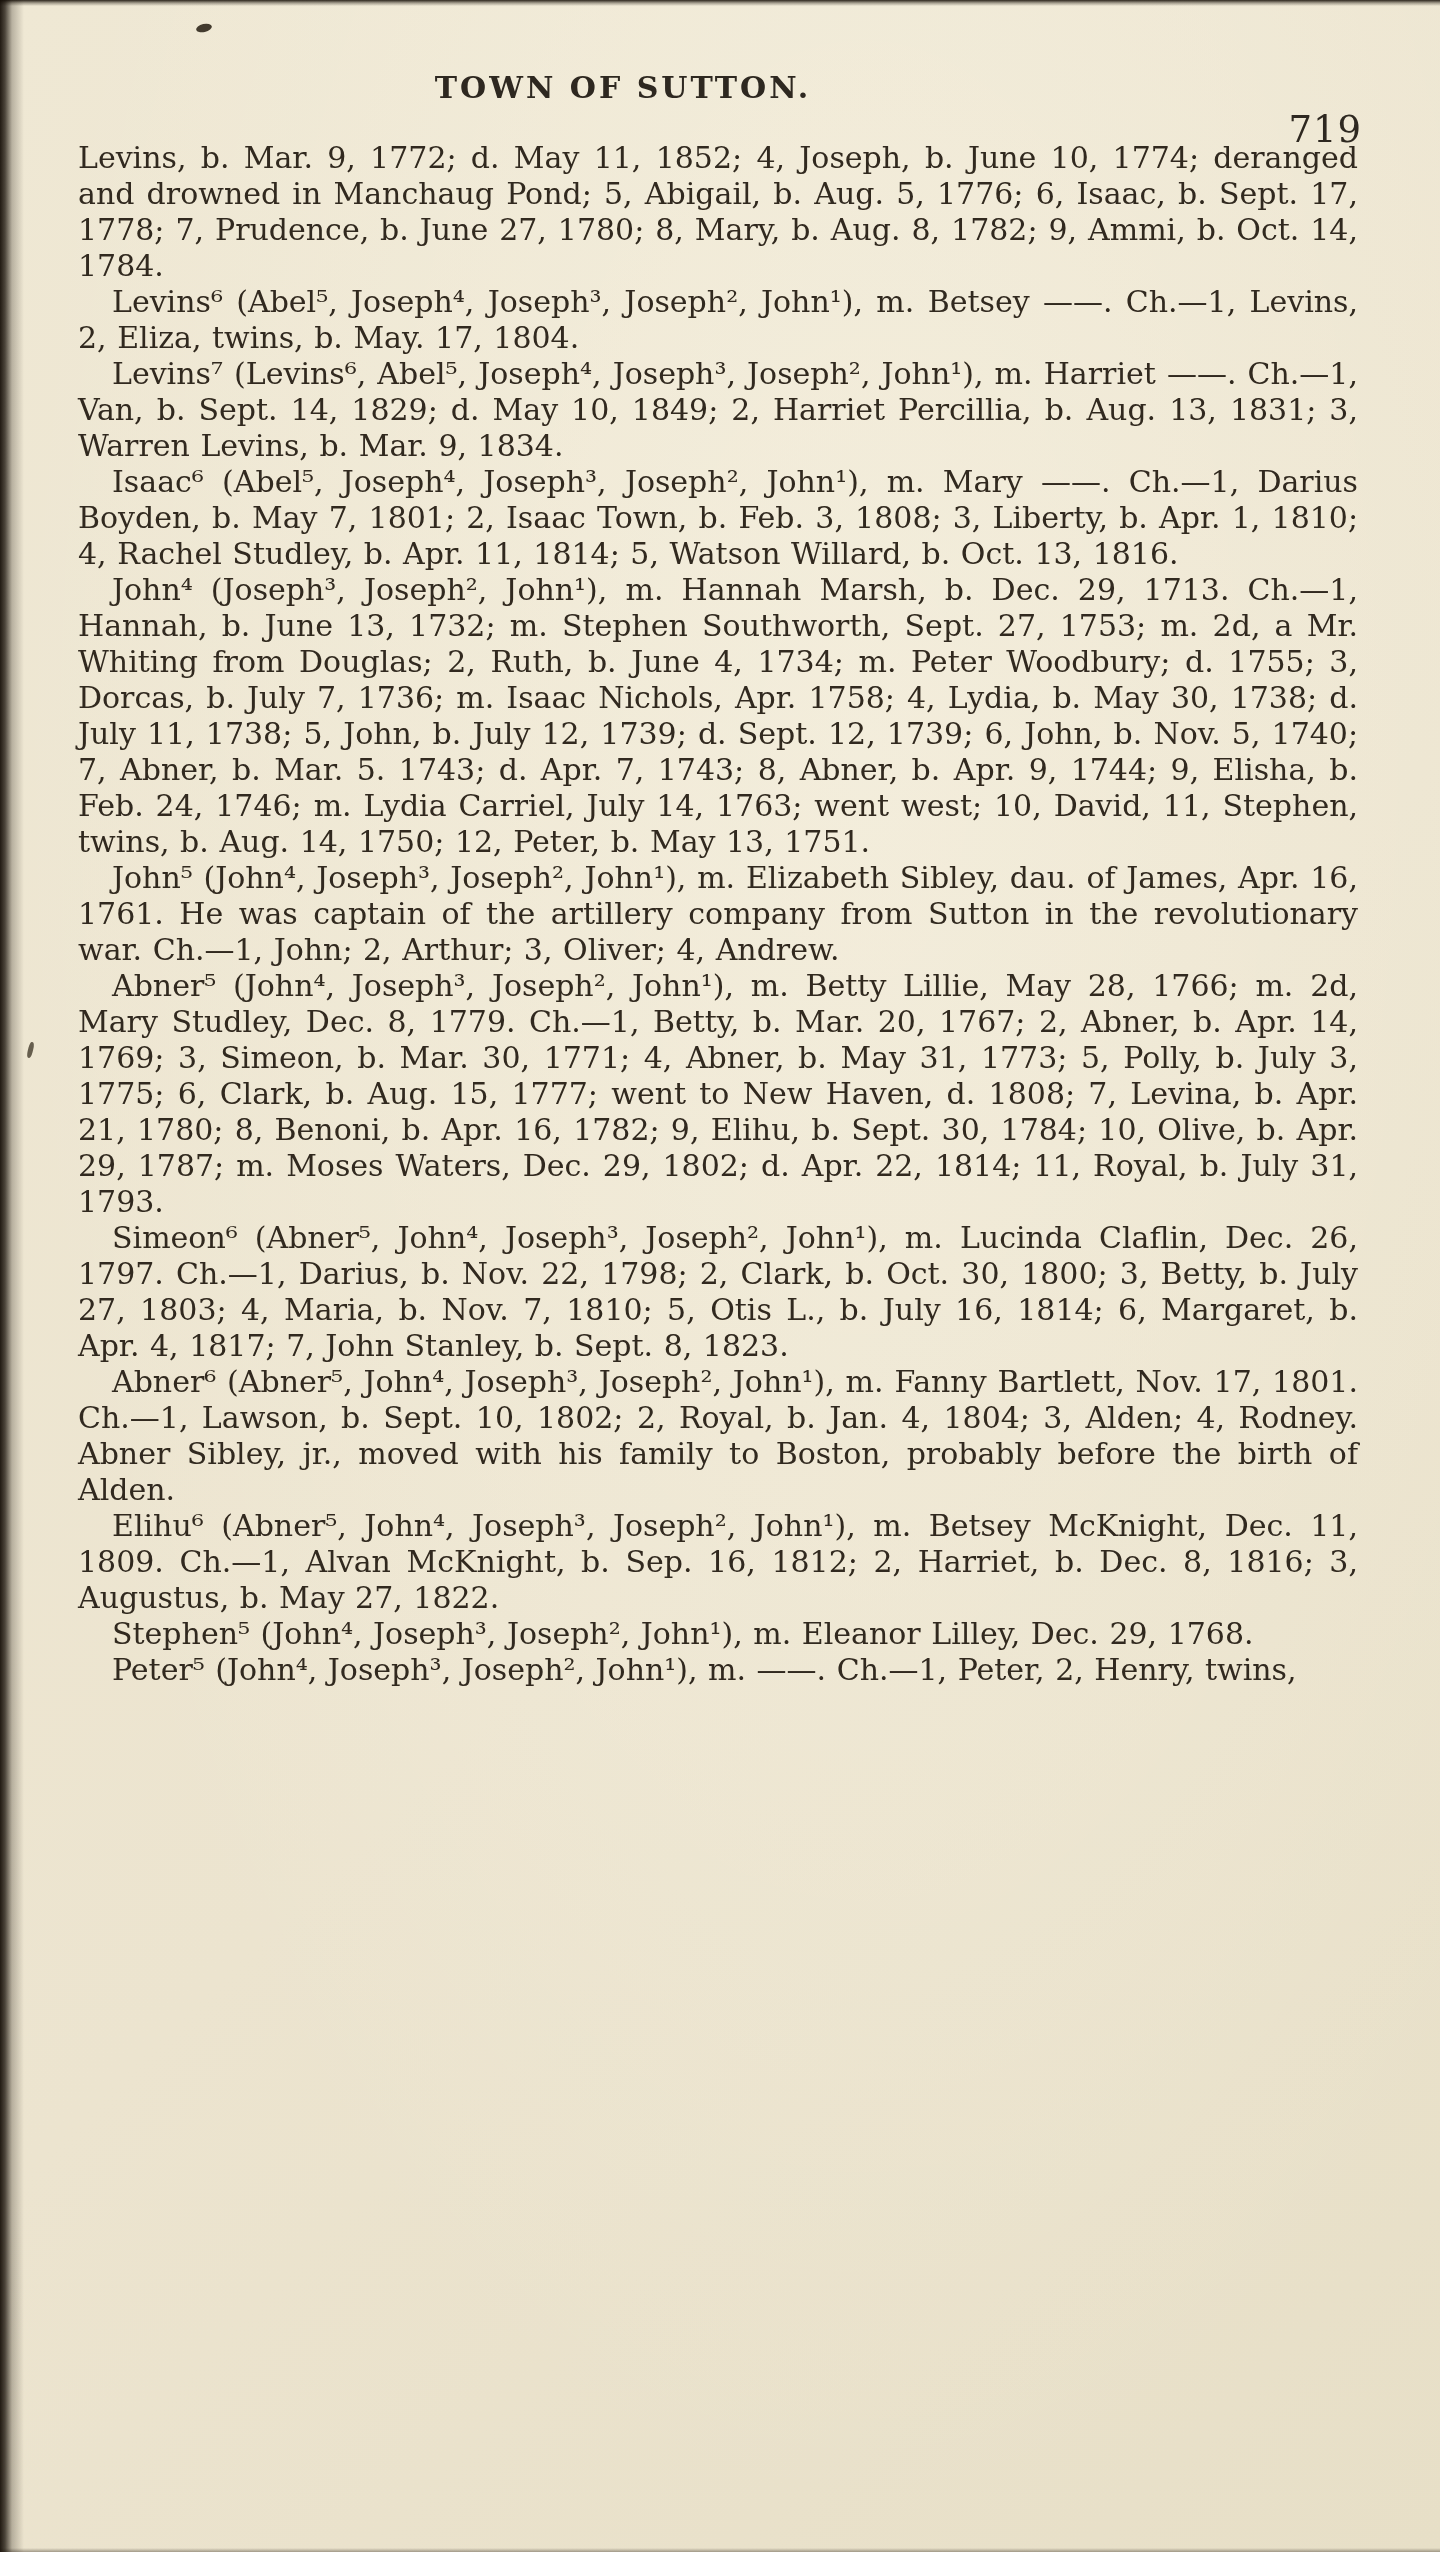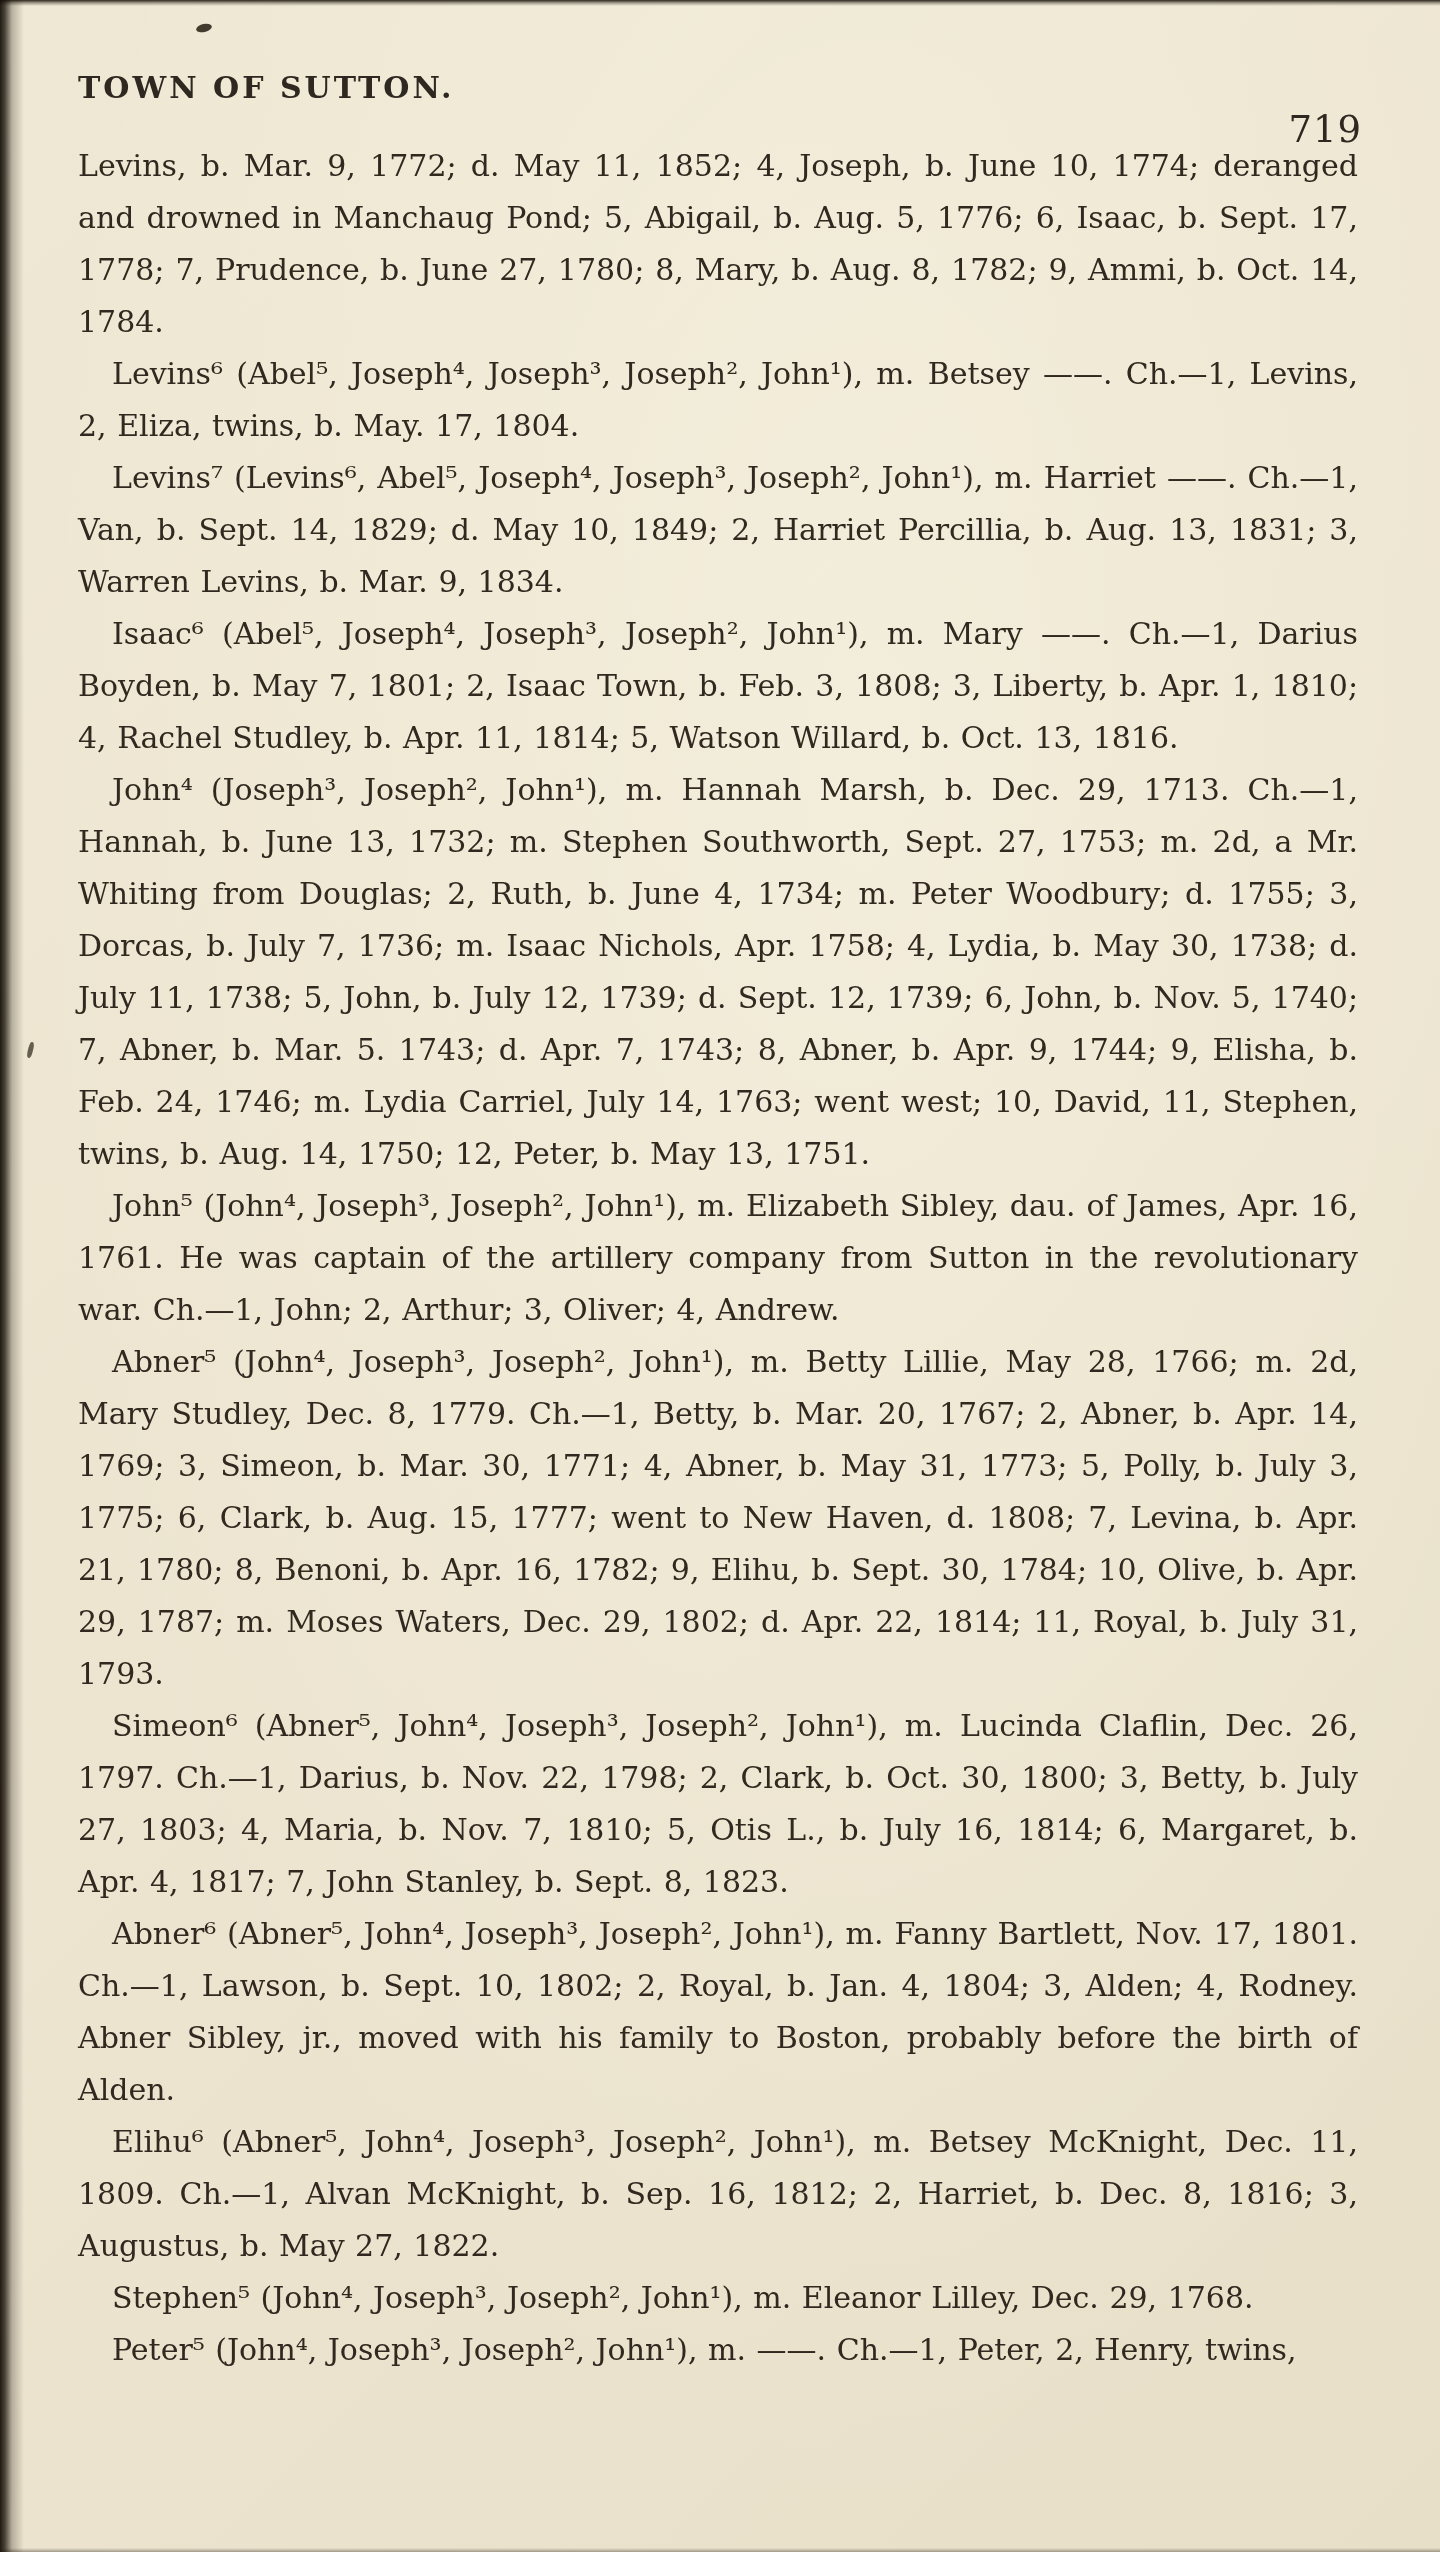--- a/index.html
+++ b/index.html
@@ -65,42 +65,42 @@
     top: 70px;
     left: 78px;
     right: 72px;
     height: 46px;
     color: #2e2820;
   }
   .header-title {
     position: absolute;
     left: 0;
     width: 1090px;
-    text-align: left;
+    text-align: center;
     font-size: 30px;
     font-weight: bold;
     letter-spacing: 3px;
     white-space: nowrap;
   }
   .page-number {
     position: absolute;
     right: 6px;
     top: -6px;
     font-size: 37px;
     letter-spacing: 1px;
     margin-top: 44px;
   }
   .body-text {
     position: absolute;
     top: 140px;
     left: 78px;
     right: 82px;
     color: #31291f;
     font-size: 30px;
-    line-height: 52px;
+    line-height: 36px;
     text-align: justify;
     text-rendering: optimizeLegibility;
   }
   .para {
     margin: 0;
     word-spacing: 1px;
   }
   .para.indent {
     text-indent: 34px;
   }

